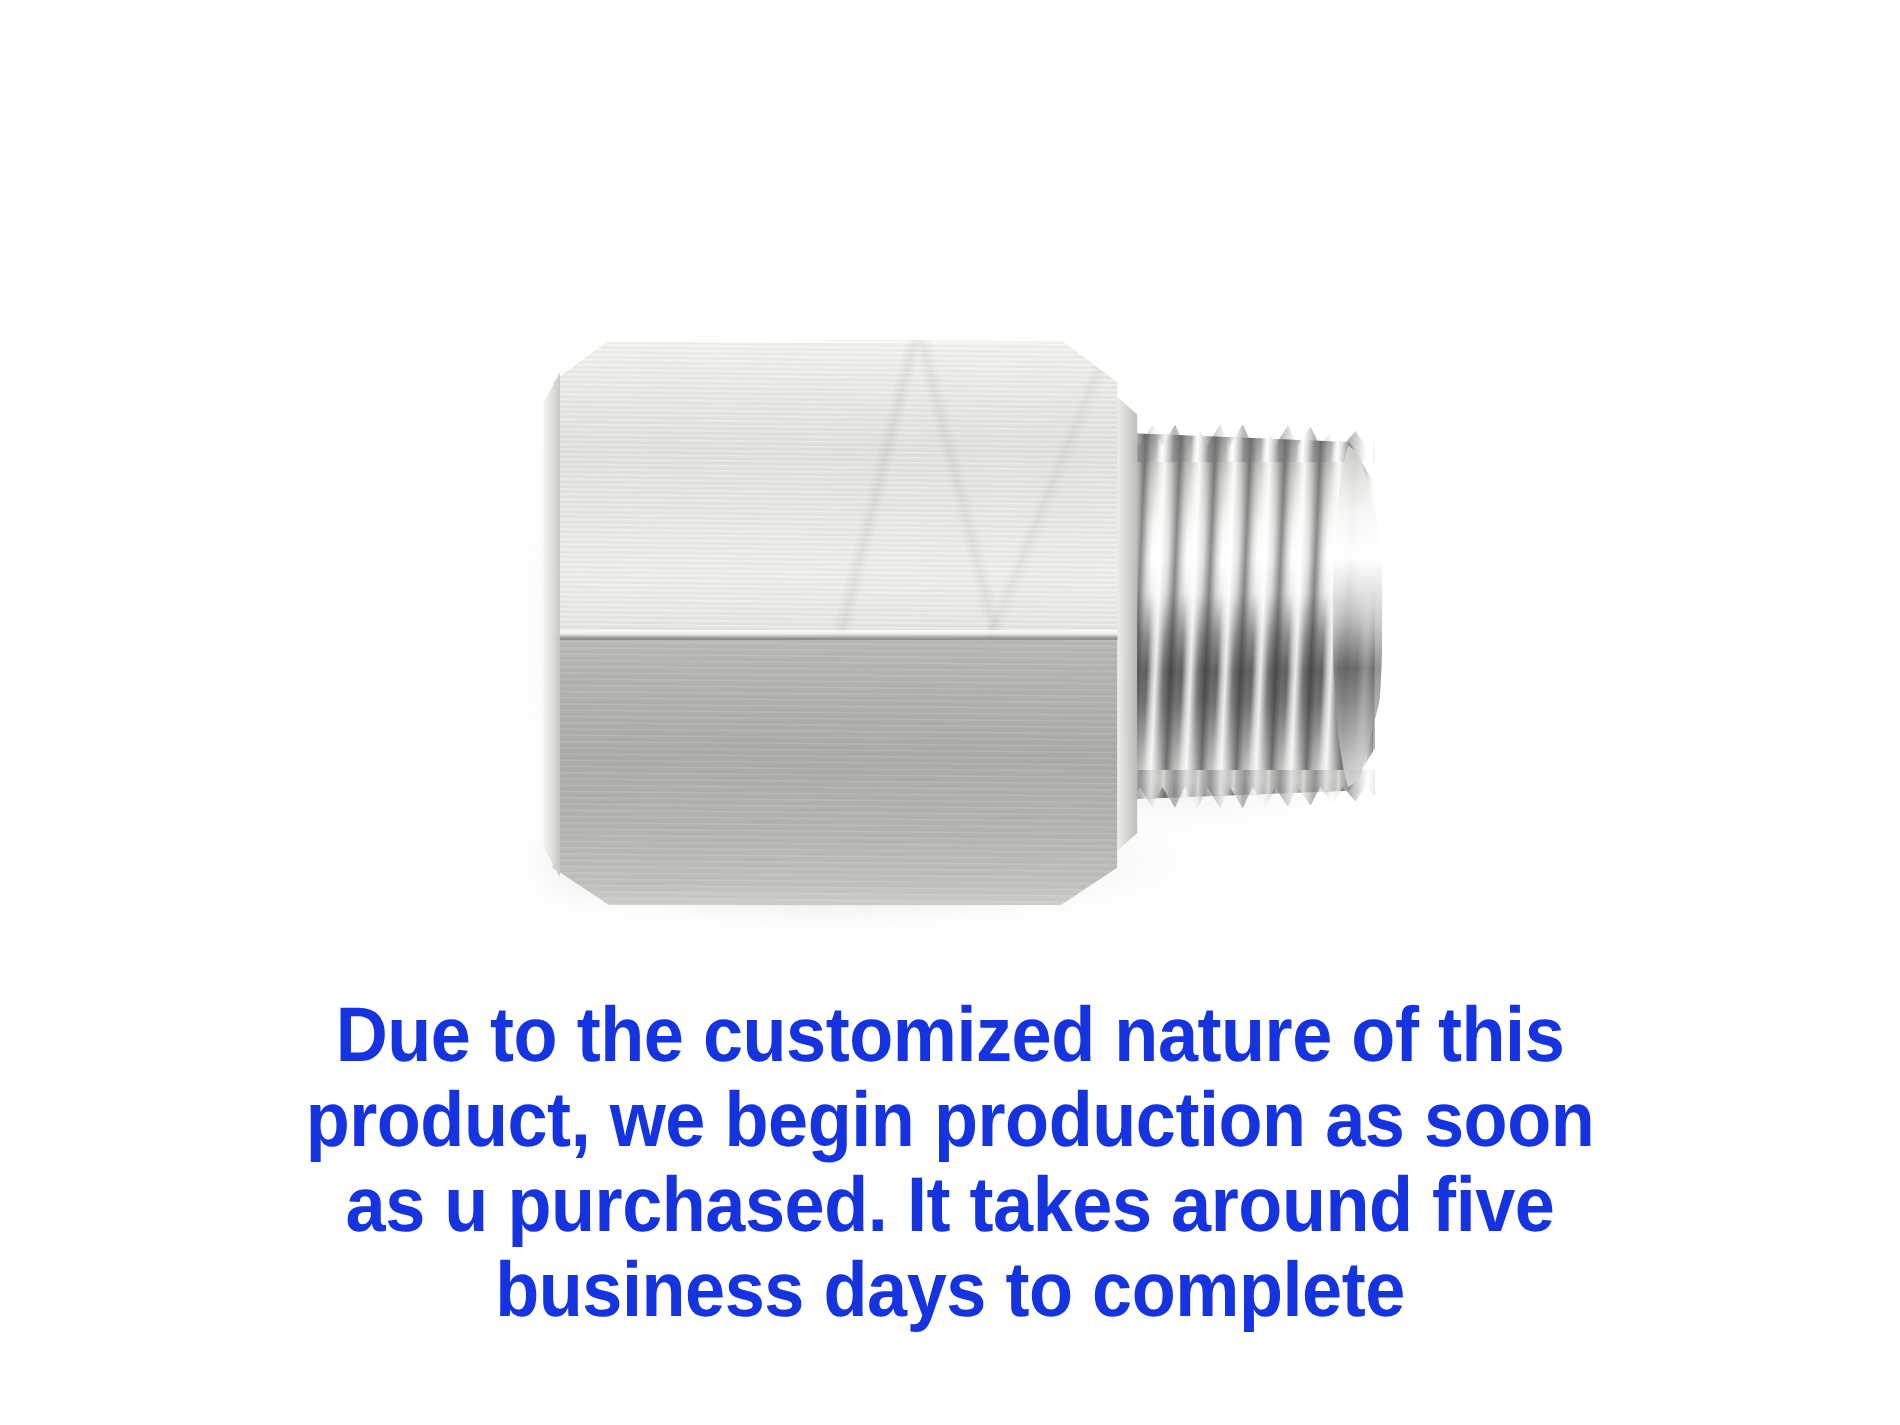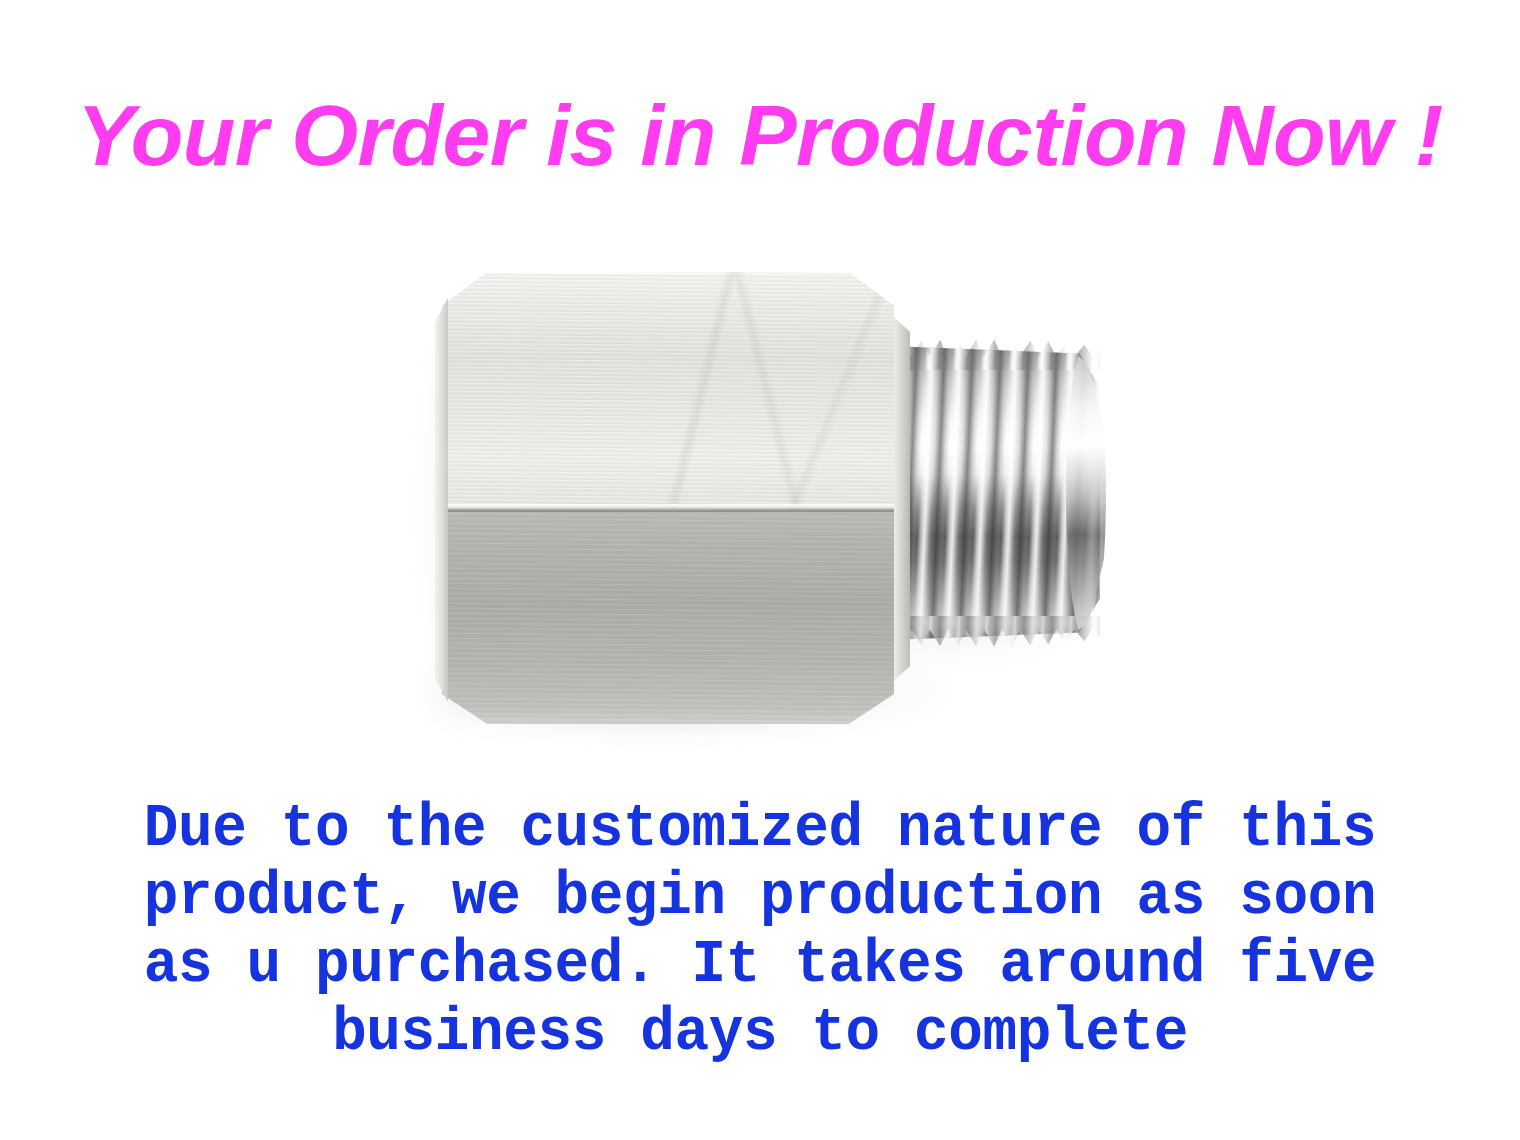--- a/index.html
+++ b/index.html
@@ -330,40 +330,39 @@
     clip-path: polygon(0% 2%, 100% 0%, 100% 100%, 0% 98%);
   }
 
   
   #bodycopy {
     position: absolute;
     left: 0;
     top: 795px;
     width: 1520px;
     text-align: center;
-    font-family: Liberation Mono, monospace;
+    font-family: Liberation Sans, sans-serif;
     font-weight: bold;
     font-size: 62px;
     line-height: 68px;
     letter-spacing: -0.4px;
     color: #1633e0;
     -webkit-font-smoothing: antialiased;
   }
   #bodycopy .line {
     display: block;
     white-space: nowrap;
     transform: scaleX(0.93);
   }
 </style>
 </head>
 <body>
 
 <div id="stage">
 
-  <div id="headline">Your Order is in Production Now !</div>
 
   <div id="product-photo">
 
     <div class="shadow-left"></div>
     <div class="shadow-thread"></div>
     <div class="shadow-main"></div>
 
     <div class="thread-group">
       <div class="thread-cyl"></div>
       <div class="thread-ridges"></div>

